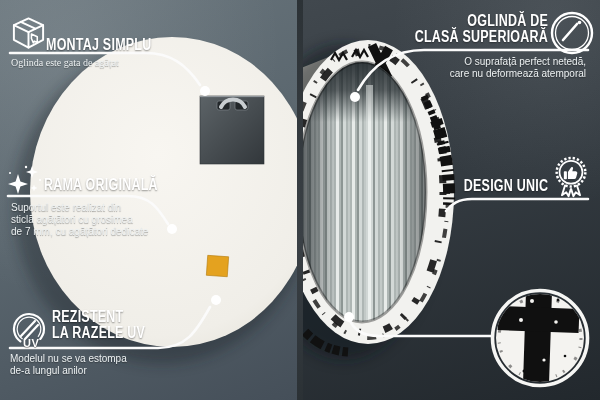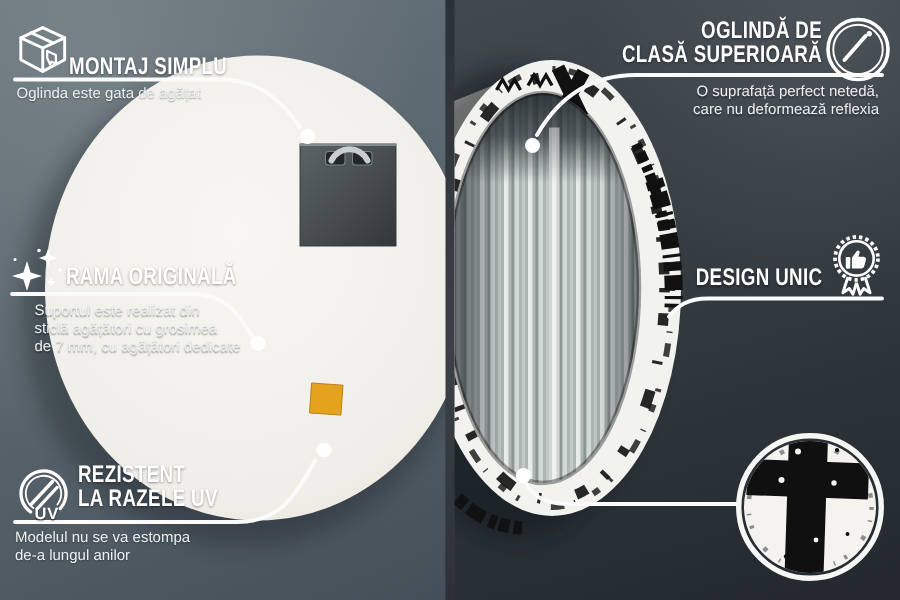--- a/index.html
+++ b/index.html
@@ -162,51 +162,51 @@
   <div class="icon" style="left:10px;top:15px;">
     <svg width="37" height="36" viewBox="0 0 38 36" fill="none" stroke="#ffffff" stroke-width="2" stroke-linejoin="round" stroke-linecap="round">
       <path d="M19,3 L34,10 L19,17 L4,10 Z"></path>
       <path d="M4,10 V25 L19,33 V17"></path>
       <path d="M34,10 V25 L19,33"></path>
       <path d="M11,6.5 L26,13.5"></path>
       <path d="M22,19 l6,2.8 v6 l-3,-1.4 -1,1.8 -2,-4.6 z" stroke-width="1.6"></path>
     </svg>
   </div>
   <div class="callout title" style="left:46px;top:37px;">MONTAJ SIMPLU</div>
-  <div class="callout desc" style="left:11px;top:57px;">Oglinda este gata de agățat</div>
+  <div class="callout desc" style="left:11px;top:57px;font-family:Liberation Serif, serif;">Oglinda este gata de agățat</div>
 
   <div class="callout ra" style="right:52px;top:13px;">
     <div class="title r">OGLINDĂ DE</div>
     <div class="title r">CLASĂ SUPERIOARĂ</div>
   </div>
   <div class="icon" style="left:549px;top:10px;">
     <svg width="46" height="46" viewBox="0 0 46 46" fill="none" stroke="#ffffff" stroke-linecap="round">
       <circle cx="23" cy="23" r="20" stroke-width="2.4"></circle>
       <circle cx="23" cy="23" r="16.5" stroke-width="1.3"></circle>
       <path d="M14,30 L28,14" stroke-width="2.6"></path>
       <circle cx="30.5" cy="12.5" r="1.8" fill="#ffffff" stroke="none"></circle>
     </svg>
   </div>
   <div class="callout desc ra" style="right:14px;top:56px;margin-left:13px;">
     <div>O suprafață perfect netedă,</div>
-    <div>care nu deformează reflexia</div>
+    <div>care nu deformează atemporal</div>
   </div>
 
   <div class="icon" style="left:7px;top:163px;">
     <svg width="36" height="36" viewBox="0 0 36 36" fill="#ffffff">
       <path d="M11,11 L13.4,18.6 L21,21 L13.4,23.4 L11,31 L8.6,23.4 L1,21 L8.6,18.6 Z"></path>
       <path d="M25,3 L26.6,7.4 L31,9 L26.6,10.6 L25,15 L23.4,10.6 L19,9 L23.4,7.4 Z"></path>
       <path d="M27,21.5 L27.9,24.1 L30.5,25 L27.9,25.9 L27,28.5 L26.1,25.9 L23.5,25 L26.1,24.1 Z"></path>
       <circle cx="19" cy="4" r="1.2"></circle>
         <circle cx="33" cy="17" r="1.1"></circle>
         <circle cx="3" cy="10" r="1"></circle>
     </svg>
   </div>
   <div class="callout title" style="left:44px;top:177px;">RAMA ORIGINALĂ</div>
-  <div class="callout desc" style="left:11px;top:202px;margin-left:12px;">
+  <div class="callout desc" style="left:11px;top:202px;">
     <div>Suportul este realizat din</div>
     <div>sticlă agățători cu grosimea</div>
     <div>de 7 mm, cu agățători dedicate</div>
   </div>
 
   <div class="callout title r ra" style="right:52px;top:178px;">DESIGN UNIC</div>
   <div class="icon" style="left:550px;top:156px;">
     <svg width="42" height="44" viewBox="0 0 44 46" fill="none" stroke="#ffffff">
       <circle cx="22" cy="17" r="15" stroke-width="2.6" stroke-dasharray="2.4 2.1"></circle>
       <circle cx="22" cy="17" r="12" stroke-width="1.8"></circle>

